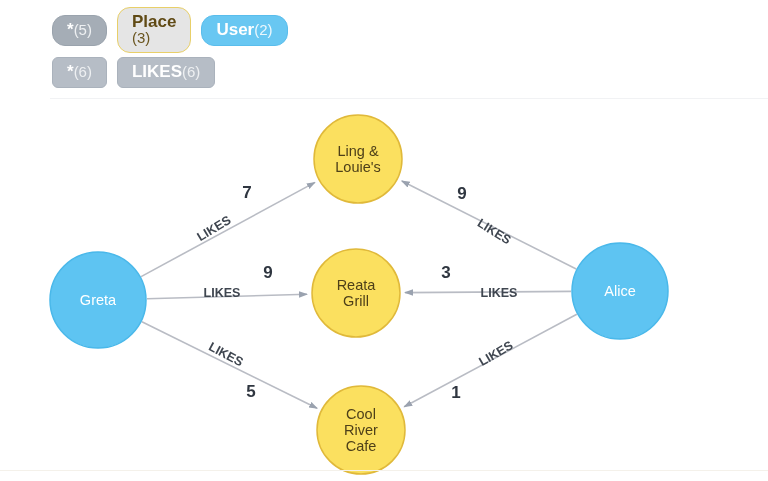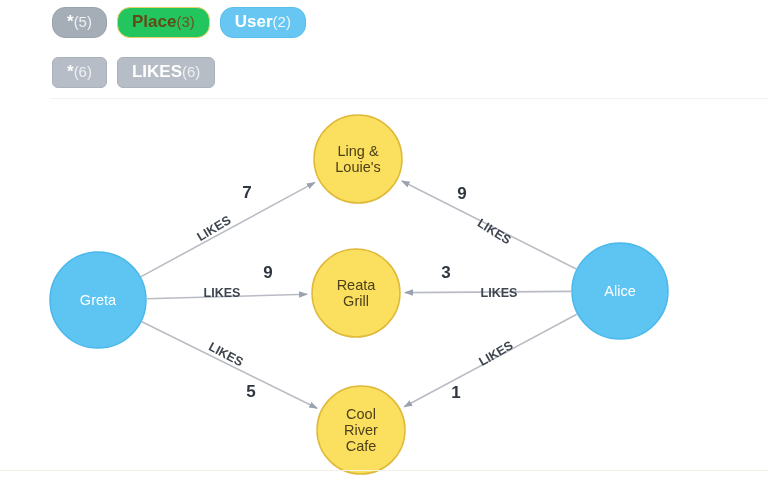--- a/index.html
+++ b/index.html
@@ -48,23 +48,24 @@
   }
 
   .pill-grey {
     background: #a5adb6;
     color: #ffffff;
     border: 1px solid #9aa3ad;
   }
   .pill-grey .pill-count { color: #eef0f2; }
 
   .pill-yellow {
-    background: #22c55e;
+    background: #e5e5e5;
     color: #604a15;
     border: 1px solid #e8cf68;
+    flex-direction: column;
   }
   .pill-yellow .pill-count { color: #6a551f; }
 
   .pill-blue {
     background: #68c7f2;
     color: #ffffff;
     border: 1px solid #59bdec;
   }
   .pill-blue .pill-count { color: #eaf7fd; }
 

